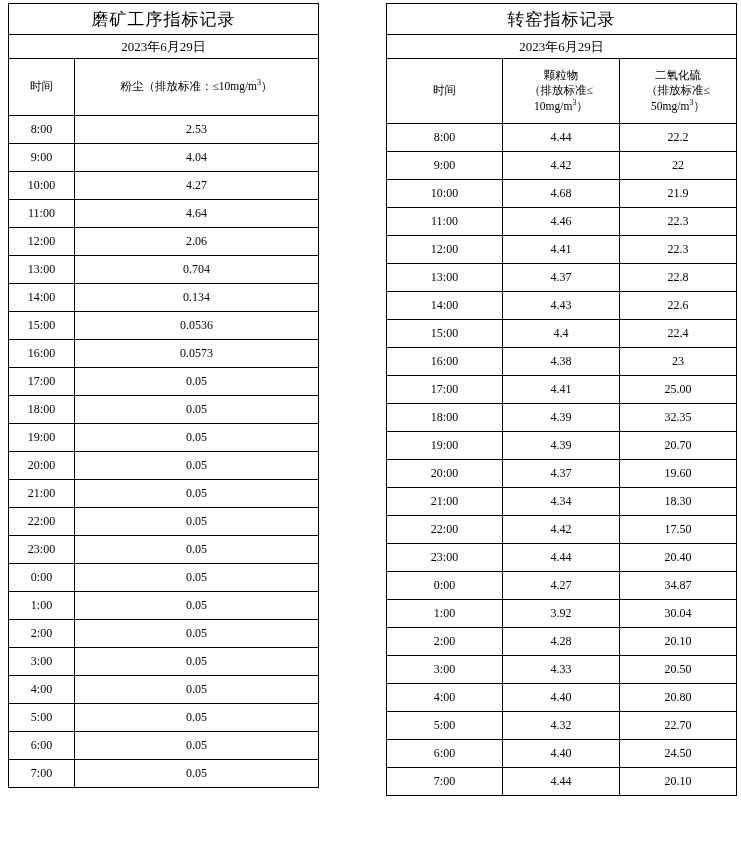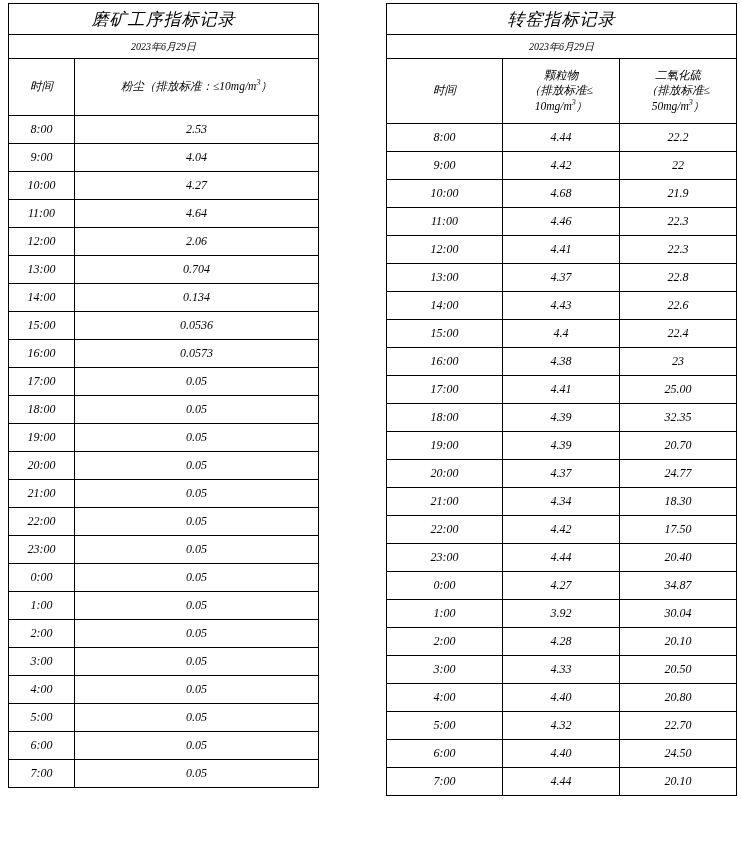--- a/index.html
+++ b/index.html
@@ -17,21 +17,20 @@
   .page {
     position: relative;
     width: 741px;
     height: 858px;
     display: flex;
     flex-direction: row;
     align-items: flex-start;
   }
   .table-wrap {
     box-sizing: border-box;
-    font-style: italic;
   }
   .left-wrap {
     width: 310px;
     margin-left: 8px;
     margin-top: 3px;
   }
   .right-wrap {
     width: 350px;
     margin-left: 68px;
     margin-top: 3px;
@@ -48,21 +47,21 @@
     font-weight: normal;
     padding: 0;
   }
   .title-cell {
     font-size: 17px;
     font-weight: bold;
     height: 30px;
     letter-spacing: 1px;
   }
   .date-cell {
-    font-size: 10px;
+    font-size: 13px;
     height: 23px;
   }
   .head-cell {
     font-size: 11.5px;
     height: 56px;
     line-height: 1.35;
     padding: 2px 3px;
   }
   .head-cell.tall {
     height: 64px;
@@ -299,21 +298,21 @@
             <td class="val-cell">32.35</td>
           </tr>
           <tr>
             <td class="time-cell">19:00</td>
             <td class="val-cell">4.39</td>
             <td class="val-cell">20.70</td>
           </tr>
           <tr>
             <td class="time-cell">20:00</td>
             <td class="val-cell">4.37</td>
-            <td class="val-cell">24.77</td>
+            <td class="val-cell">19.60</td>
           </tr>
           <tr>
             <td class="time-cell">21:00</td>
             <td class="val-cell">4.34</td>
             <td class="val-cell">18.30</td>
           </tr>
           <tr>
             <td class="time-cell">22:00</td>
             <td class="val-cell">4.42</td>
             <td class="val-cell">17.50</td>

